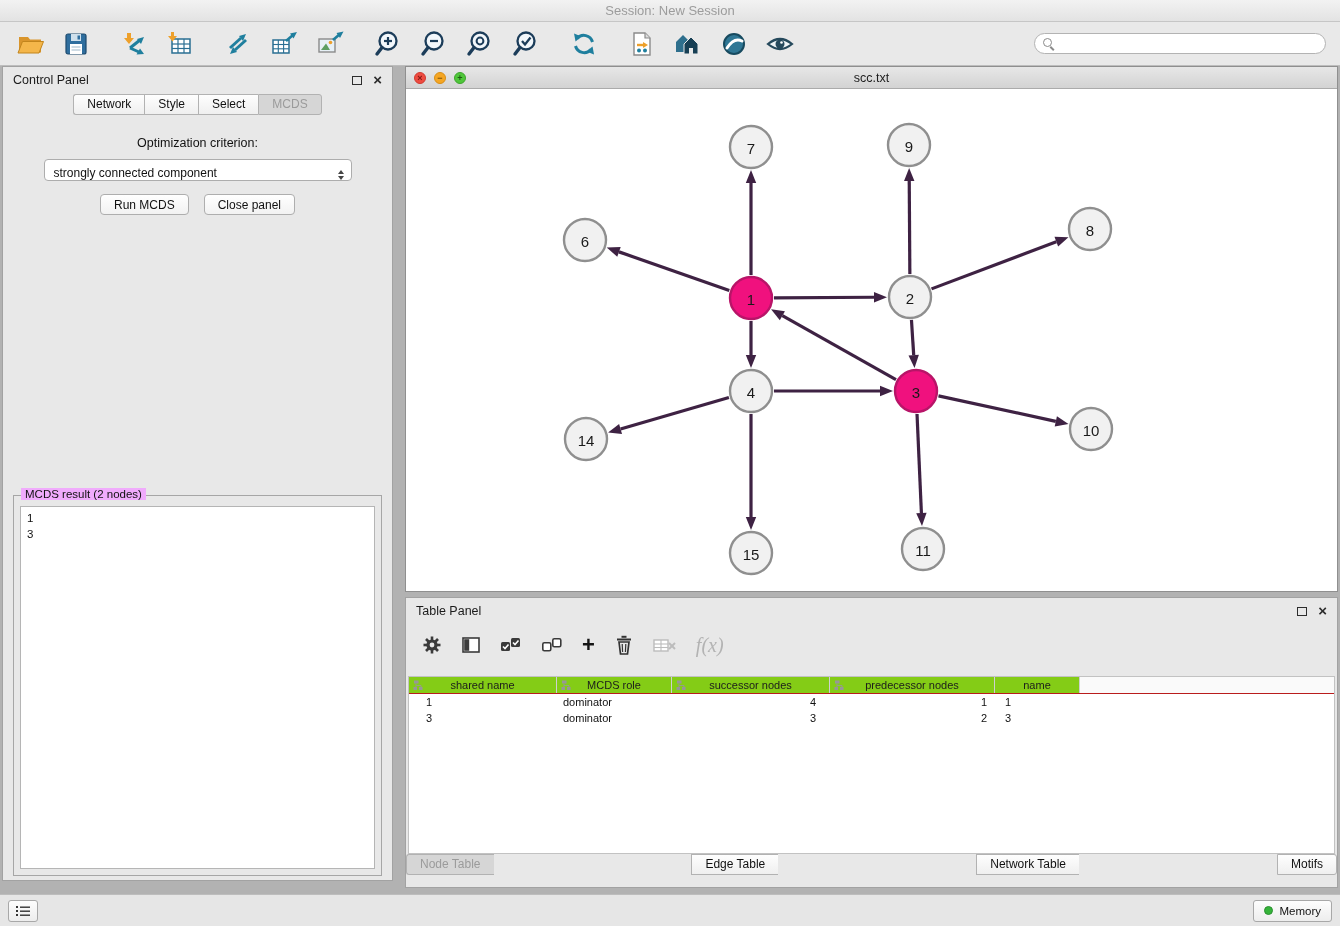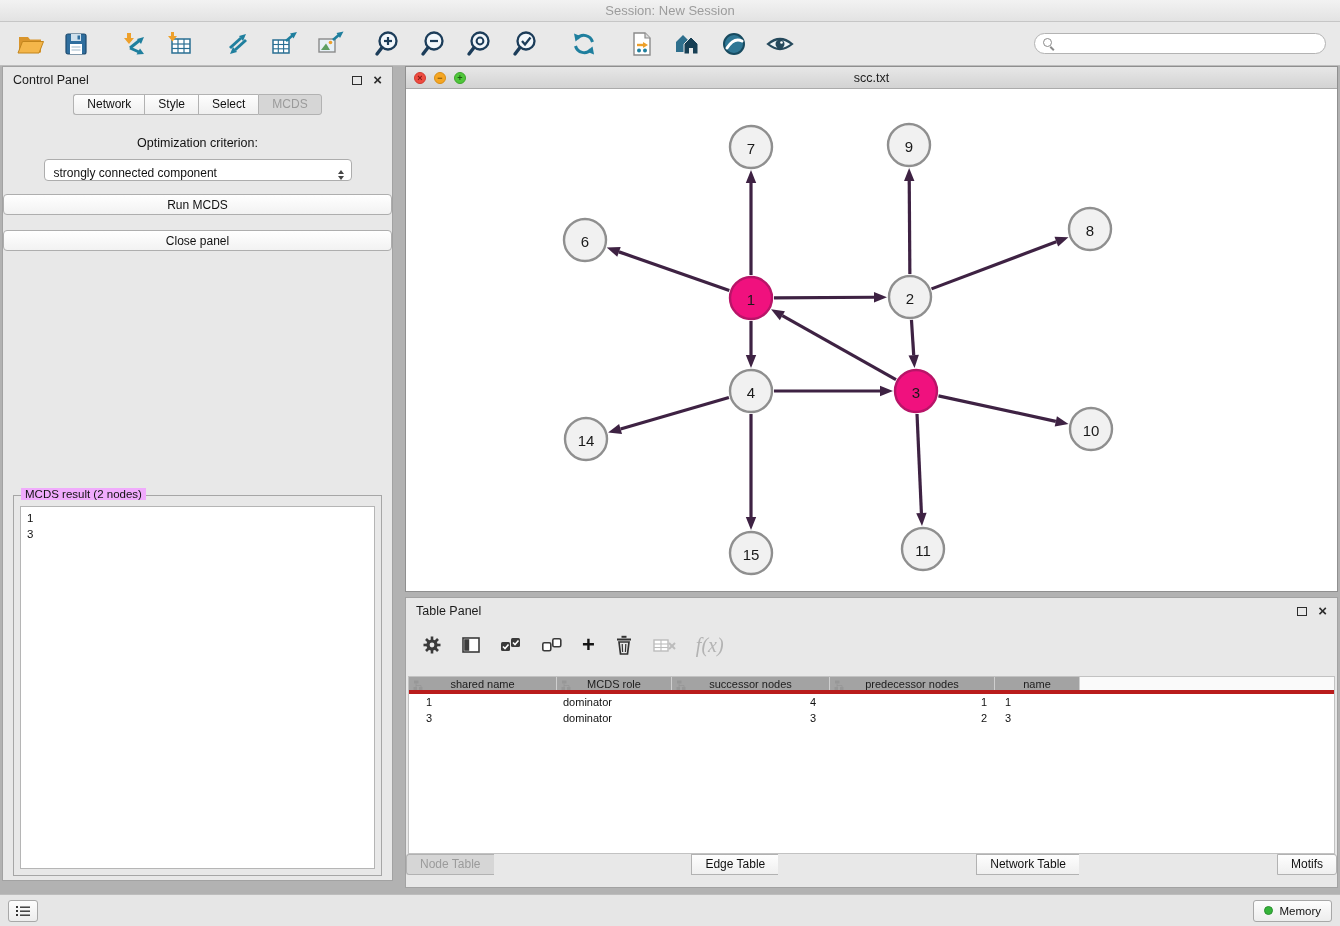--- a/index.html
+++ b/index.html
@@ -39,21 +39,21 @@
     background:linear-gradient(#fefefe,#efefef); border:1px solid #b2b2b2; border-right:none; text-align:center; cursor:pointer; }
   .ui-tab:first-child { border-radius:3px 0 0 3px; }
   .ui-tab:last-child { border-right:1px solid #b2b2b2; border-radius:0 3px 3px 0; }
   .ui-tab.active { background:#d6d6d6; color:#9b9b9b; }
   .opt-label { text-align:center; margin-top:21px; font-size:12.5px; color:#111; }
   .dropdown { margin:9px auto 0; width:308px; height:22px; background:#fff; border:1px solid #adadad;
     border-radius:4px; display:flex; align-items:flex-end; padding:0 7px 0 9px; font-size:12px; color:#111; cursor:pointer; }
   .dd-arrows { margin-left:auto; display:flex; flex-direction:column; gap:2px; }
   .dd-up   { width:0; height:0; border-left:3.5px solid transparent; border-right:3.5px solid transparent; border-bottom:4.5px solid #444; }
   .dd-down { width:0; height:0; border-left:3.5px solid transparent; border-right:3.5px solid transparent; border-top:4.5px solid #444; }
-  .cp-buttons { display:flex; justify-content:center; gap:15px; margin-top:13px;flex-direction:column; }
+  .cp-buttons { display:flex; justify-content:center; gap:15px; margin-top:13px; }
   .cp-btn { height:21px; padding:0 13px; font-size:12px; color:#111; background:linear-gradient(#ffffff,#f2f2f2);
     border:1px solid #aeaeae; border-radius:4px; cursor:pointer; font-family:"Liberation Sans",sans-serif; }
   .result-box { position:absolute; left:10px; right:10px; top:428px; bottom:4px; border:1px solid #a6a6a6; }
   .result-legend { position:absolute; top:-8px; left:7px; background:#f0abfc; padding:0 4px; font-size:11.5px; color:#111; }
   .result-area { position:absolute; left:6px; right:6px; top:10px; bottom:6px; background:#fff;
     border:1px solid #b5b5b5; padding:3px 6px; font-size:11.5px; line-height:16px; color:#111; overflow:hidden; }
 
   
   .net-window { position:absolute; left:405px; top:66px; width:933px; height:526px;
     background:#fff; border:1px solid #8f8f8f; }
@@ -71,21 +71,21 @@
   
   .table-panel { position:absolute; left:405px; top:597px; width:933px; height:291px;
     background:#e8e8e8; border:1px solid #a2a2a2; }
   .tp-toolbar { position:absolute; left:0; top:24px; height:46px; display:flex; align-items:center;
     padding-left:16px; gap:19px; }
   .tp-tool { display:flex; align-items:center; justify-content:center; height:26px; cursor:pointer; }
   .plus-glyph { font-size:22px; font-weight:bold; color:#151515; line-height:22px; }
   .fx-glyph { font-family:"Liberation Serif", serif; font-style:italic; font-size:20px; color:#b3b3b3; }
   .tp-table { position:absolute; left:2px; right:2px; top:78px; bottom:33px; background:#fff;
     border:1px solid #c2c2c2; overflow:hidden; }
-  .tp-header { display:flex; height:17px; background:#a3a3a3; border-bottom:4px solid #b91c1c; }
+  .tp-header { display:flex; height:17px; background:#84cc16; border-bottom:1px solid #b91c1c; }
   .tp-col { position:relative; border-right:1px solid #cfcfcf; display:flex; align-items:center;
     justify-content:center; font-size:11px; color:#1c1c1c; flex:0 0 auto; }
   .tp-col .sort-ic { position:absolute; left:4px; top:3px; }
   .tp-col.filler { flex:1 1 auto; border-right:none; background:#fafafa; }
   .tp-row { display:flex; height:16px; align-items:center; font-size:11px; color:#111; background:#fff; }
   .cell { flex:0 0 auto; overflow:hidden; white-space:nowrap; }
   .c0 { width:148px; padding-left:17px; }
   .c1 { width:115px; padding-left:6px; }
   .c2 { width:158px; padding-right:14px; text-align:right; }
   .c3 { width:165px; padding-right:8px; text-align:right; }

